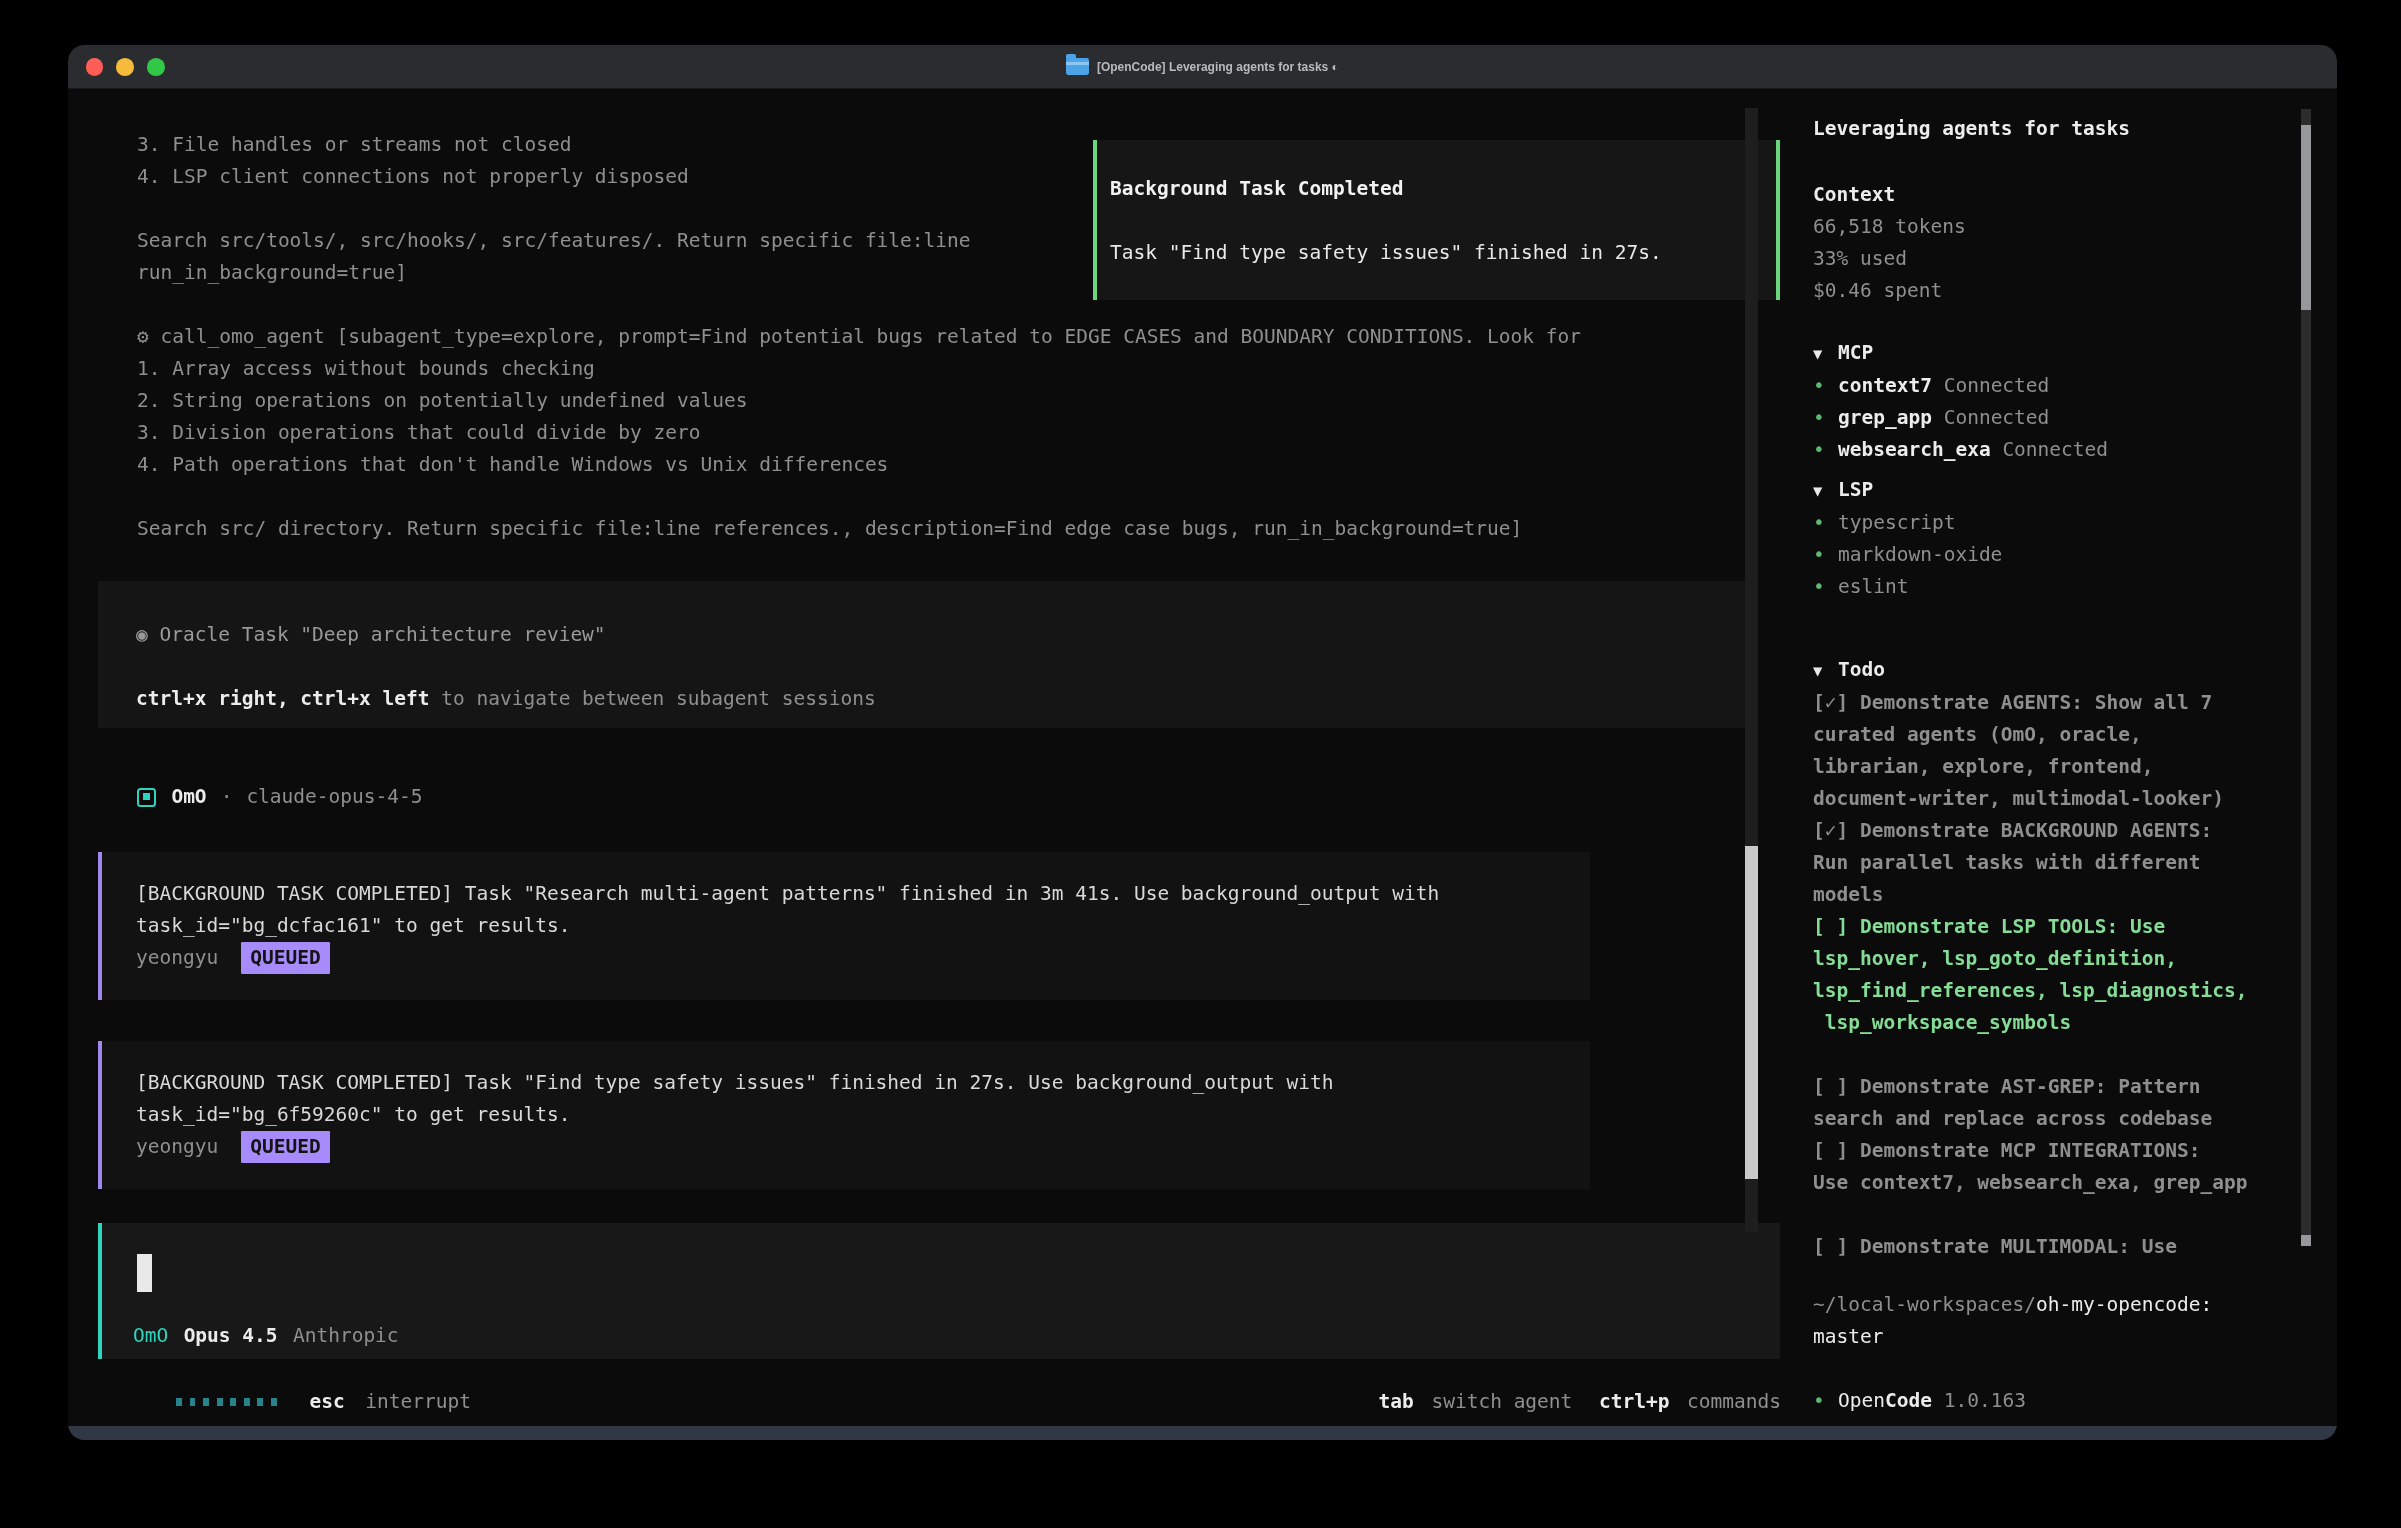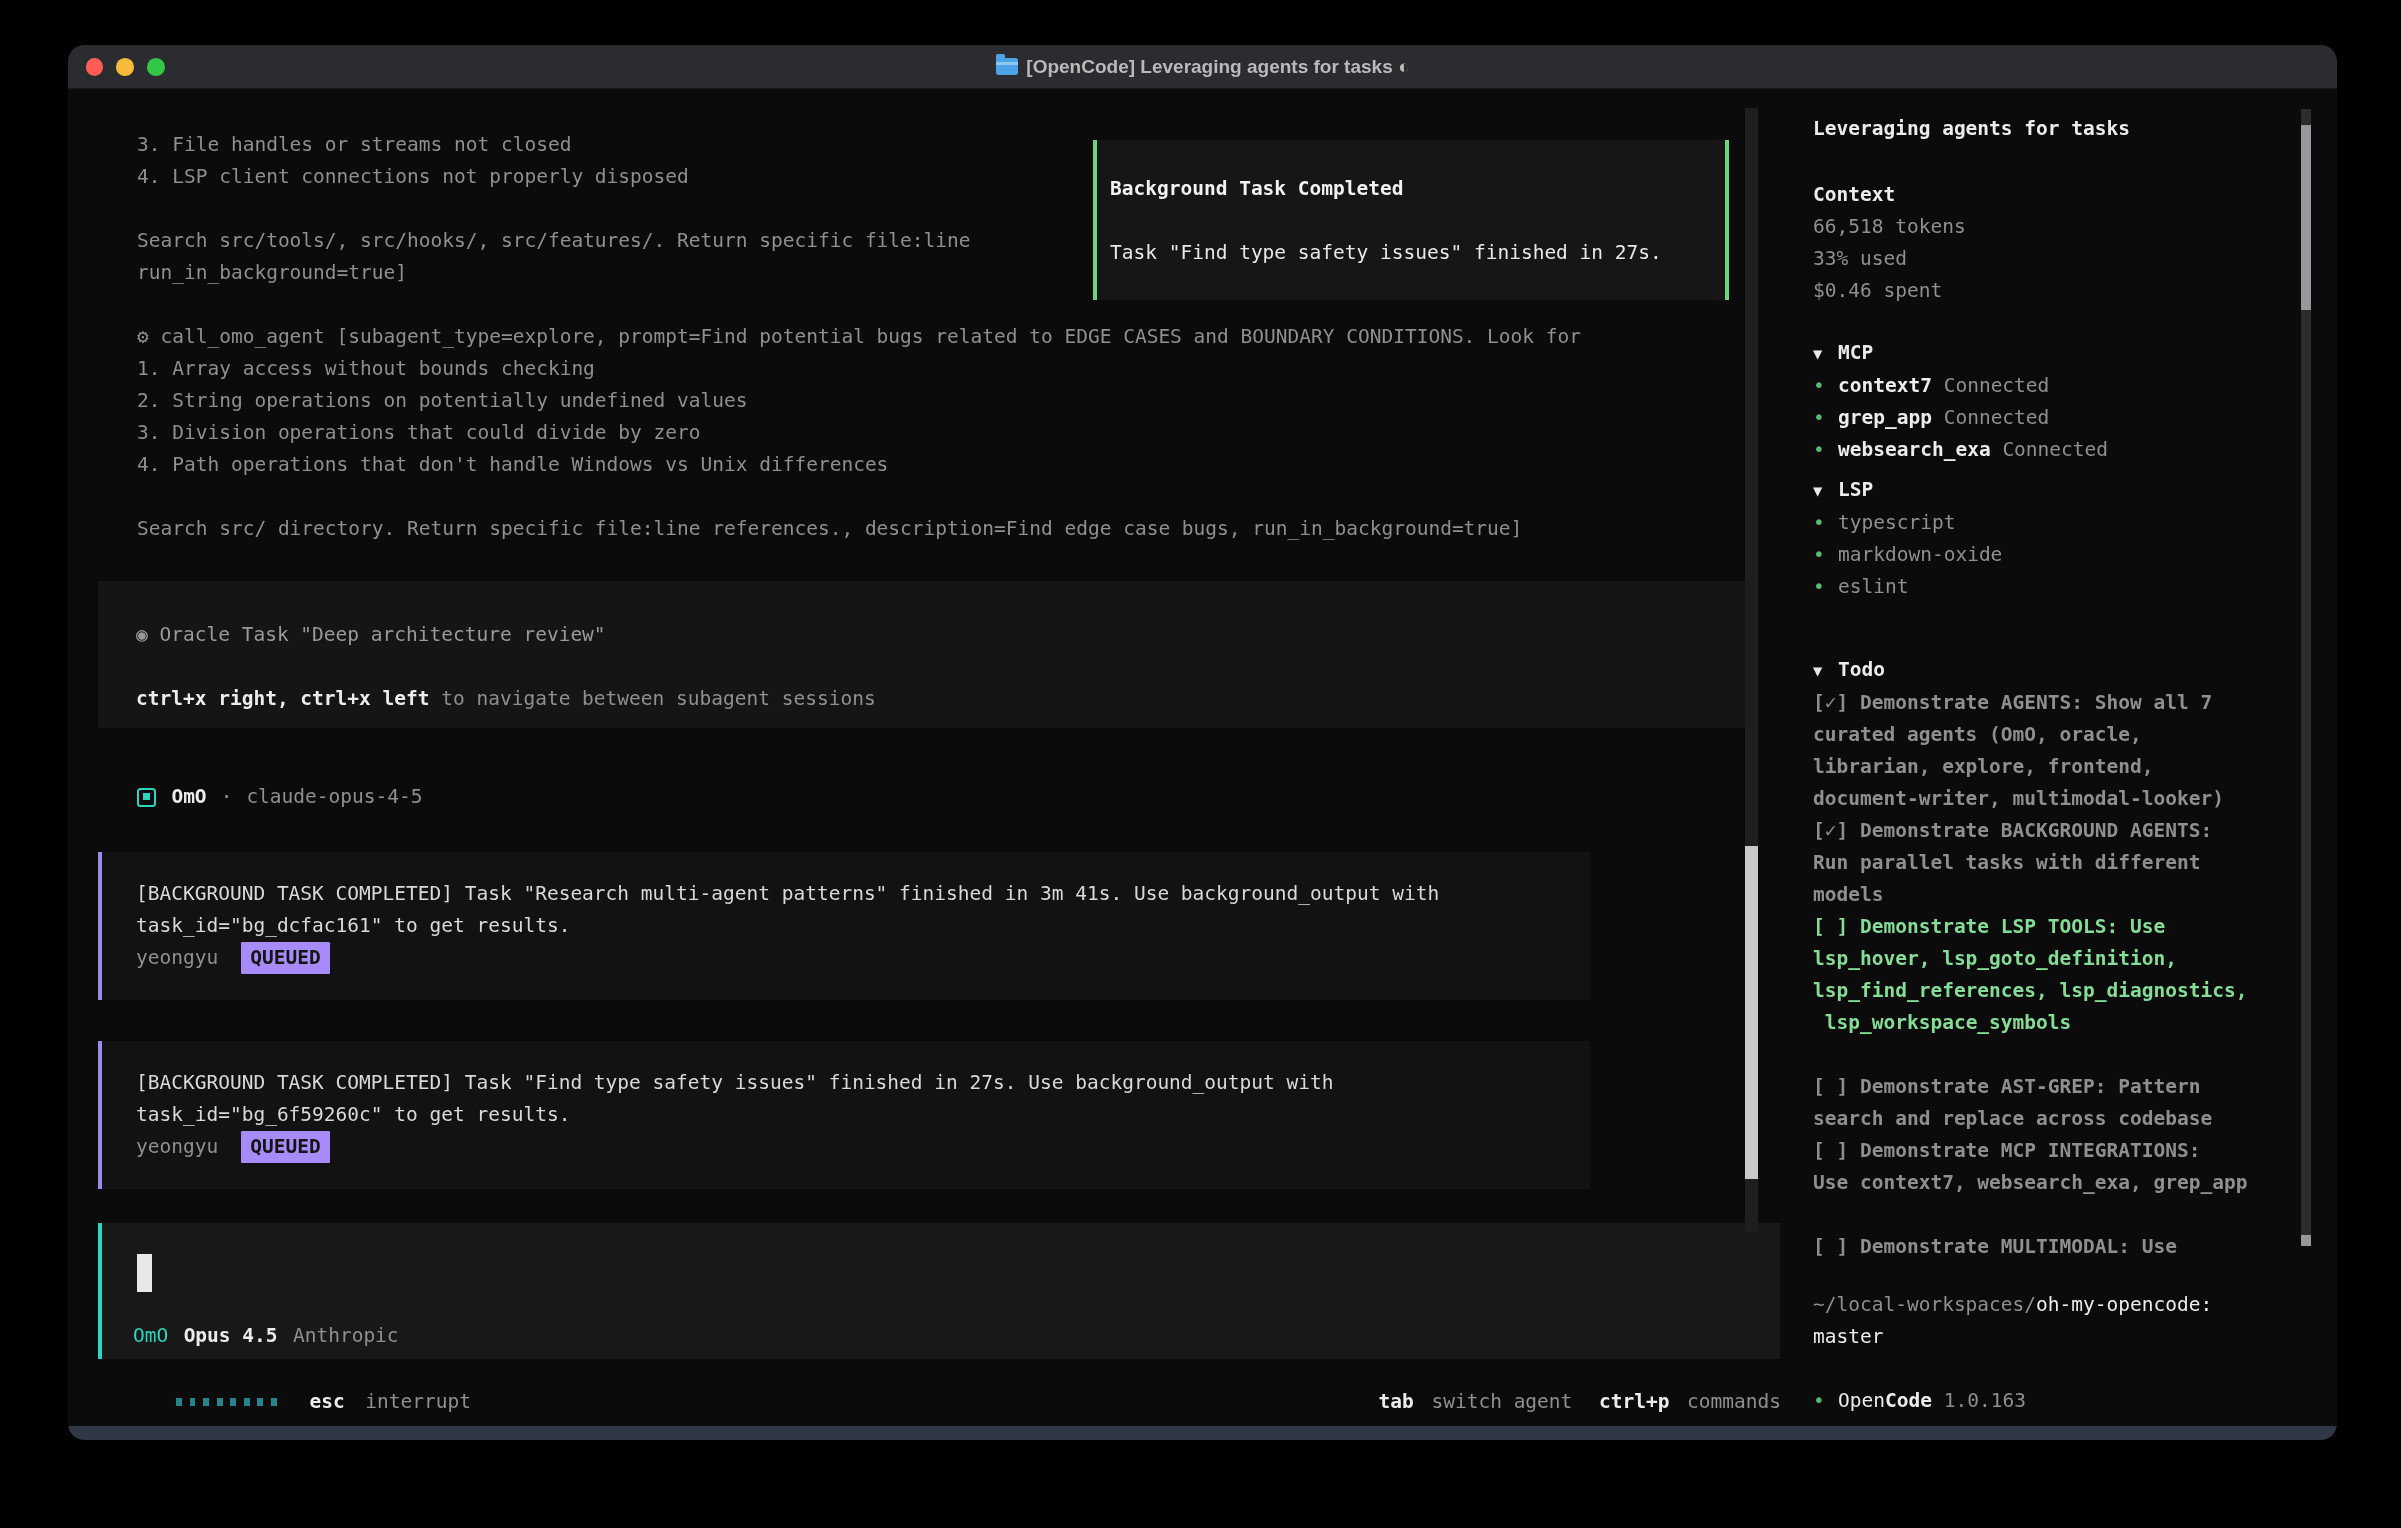--- a/index.html
+++ b/index.html
@@ -15,31 +15,31 @@
           background:#0b0b0b;border-radius:16.5px;overflow:hidden;}
 
   
   #titlebar{position:absolute;left:0;top:0;width:100%;height:44px;background:#2b2c2f;
             border-bottom:1.2px solid #17181a;display:flex;align-items:center;justify-content:center;}
   .light{position:absolute;top:13px;width:17.7px;height:17.7px;border-radius:50%;}
   #light-close{left:17.7px;background:#ff5d56;}
   #light-min{left:48px;background:#f6bb3a;}
   #light-max{left:79px;background:#32c746;}
   #titlebar-title{display:flex;align-items:center;gap:8.3px;color:#b9babc;
-                  font-family:"Liberation Sans",sans-serif;font-weight:bold;font-size:19px;}
+                  font-family:"Liberation Sans",sans-serif;font-weight:bold;font-size:12px;}
   .folder-icon{position:relative;width:22.5px;height:17.7px;background:#4da3e8;border-radius:2.4px;}
   .folder-icon::before{content:"";position:absolute;left:0;top:-3.5px;width:9.5px;height:4.7px;
                   background:#4da3e8;border-radius:1.8px 1.8px 0 0;}
   .folder-icon::after{content:"";position:absolute;left:0;top:4.7px;width:22.5px;height:2.4px;background:#8ec7f2;}
 
   
   #scrollback{position:absolute;left:69px;top:84px;width:1595px;color:#8f8f8f;}
 
   
-  #toast{position:absolute;left:1025px;top:95px;width:636px;height:160px;background:#161616;
+  #toast{position:absolute;left:1025px;top:95px;width:687px;height:160px;background:#161616;
          border-left:4.1px solid #6bd67d;border-right:4.1px solid #6bd67d;padding:33px 11.8px 0 13px;}
   #toast-title{color:#f2f2f2;font-weight:bold;}
   #toast-body{margin-top:32px;color:#e8e8e8;}
 
   
   #oracle-box{position:absolute;left:30px;top:536px;width:1660px;height:147px;background:#151515;
               padding:38px 0 0 38px;color:#9a9a9a;}
   #oracle-shortcuts{margin-top:32px;}
 
   

